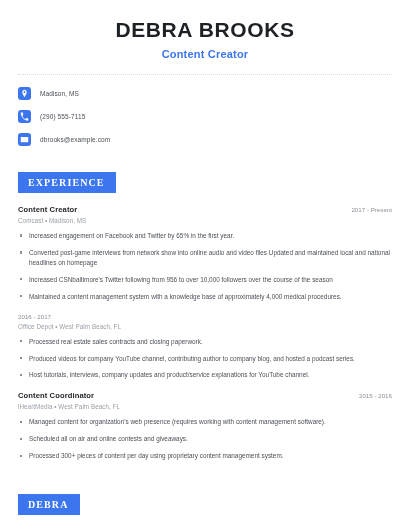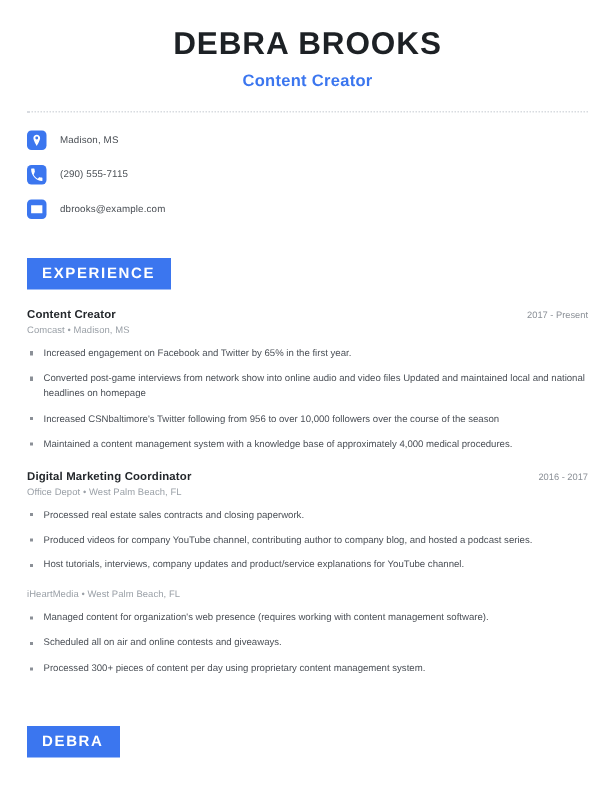--- a/index.html
+++ b/index.html
@@ -56,20 +56,21 @@
   
   .sec-badge {
     display: inline-block;
     background: #3b76ef;
     color: #ffffff;
     font-size: 10px;
     font-weight: bold;
     letter-spacing: 1.1px;
     padding: 5px 11px 5px 10px;
     margin-top: 18px;
+    font-family: Liberation Serif, serif;
   }
   .sec-badge.skills { margin-top: 22px; }
 
   
   .jobs { margin-top: 12px; }
   .job { margin-bottom: 11px; }
   .job-head { display: flex; align-items: baseline; justify-content: space-between; }
   .job-title { font-size: 7.6px; font-weight: bold; color: #23272b; letter-spacing: 0.1px; }
   .job-dates { font-size: 6.2px; color: #8b9097; white-space: nowrap; }
   .job-sub { font-size: 6.3px; color: #9aa0a7; margin-top: 3px; letter-spacing: 0.05px; }
@@ -150,32 +151,35 @@
       <ul class="bullets">
         <li>Increased engagement on Facebook and Twitter by 65% in the first year.</li>
         <li>Converted post-game interviews from network show into online audio and video files Updated and maintained local and national headlines on homepage</li>
         <li>Increased CSNbaltimore's Twitter following from 956 to over 10,000 followers over the course of the season</li>
         <li>Maintained a content management system with a knowledge base of approximately 4,000 medical procedures.</li>
       </ul>
     </div>
 
     <div class="job">
       <div class="job-head">
-        <span class="job-title">Digital Marketing Coordinator</span>
         <span class="job-dates">2016 - 2017</span>
       </div>
       <div class="job-sub">Office Depot • West Palm Beach, FL</div>
       <ul class="bullets">
         <li>Processed real estate sales contracts and closing paperwork.</li>
         <li>Produced videos for company YouTube channel, contributing author to company blog, and hosted a podcast series.</li>
         <li>Host tutorials, interviews, company updates and product/service explanations for YouTube channel.</li>
       </ul>
     </div>
 
     <div class="job">
+      <div class="job-head">
+        <span class="job-title">Content Coordinator</span>
+        <span class="job-dates">2015 - 2016</span>
+      </div>
       <div class="job-sub">iHeartMedia • West Palm Beach, FL</div>
       <ul class="bullets">
         <li>Managed content for organization's web presence (requires working with content management software).</li>
         <li>Scheduled all on air and online contests and giveaways.</li>
         <li>Processed 300+ pieces of content per day using proprietary content management system.</li>
       </ul>
     </div>
 
   </div>
 

